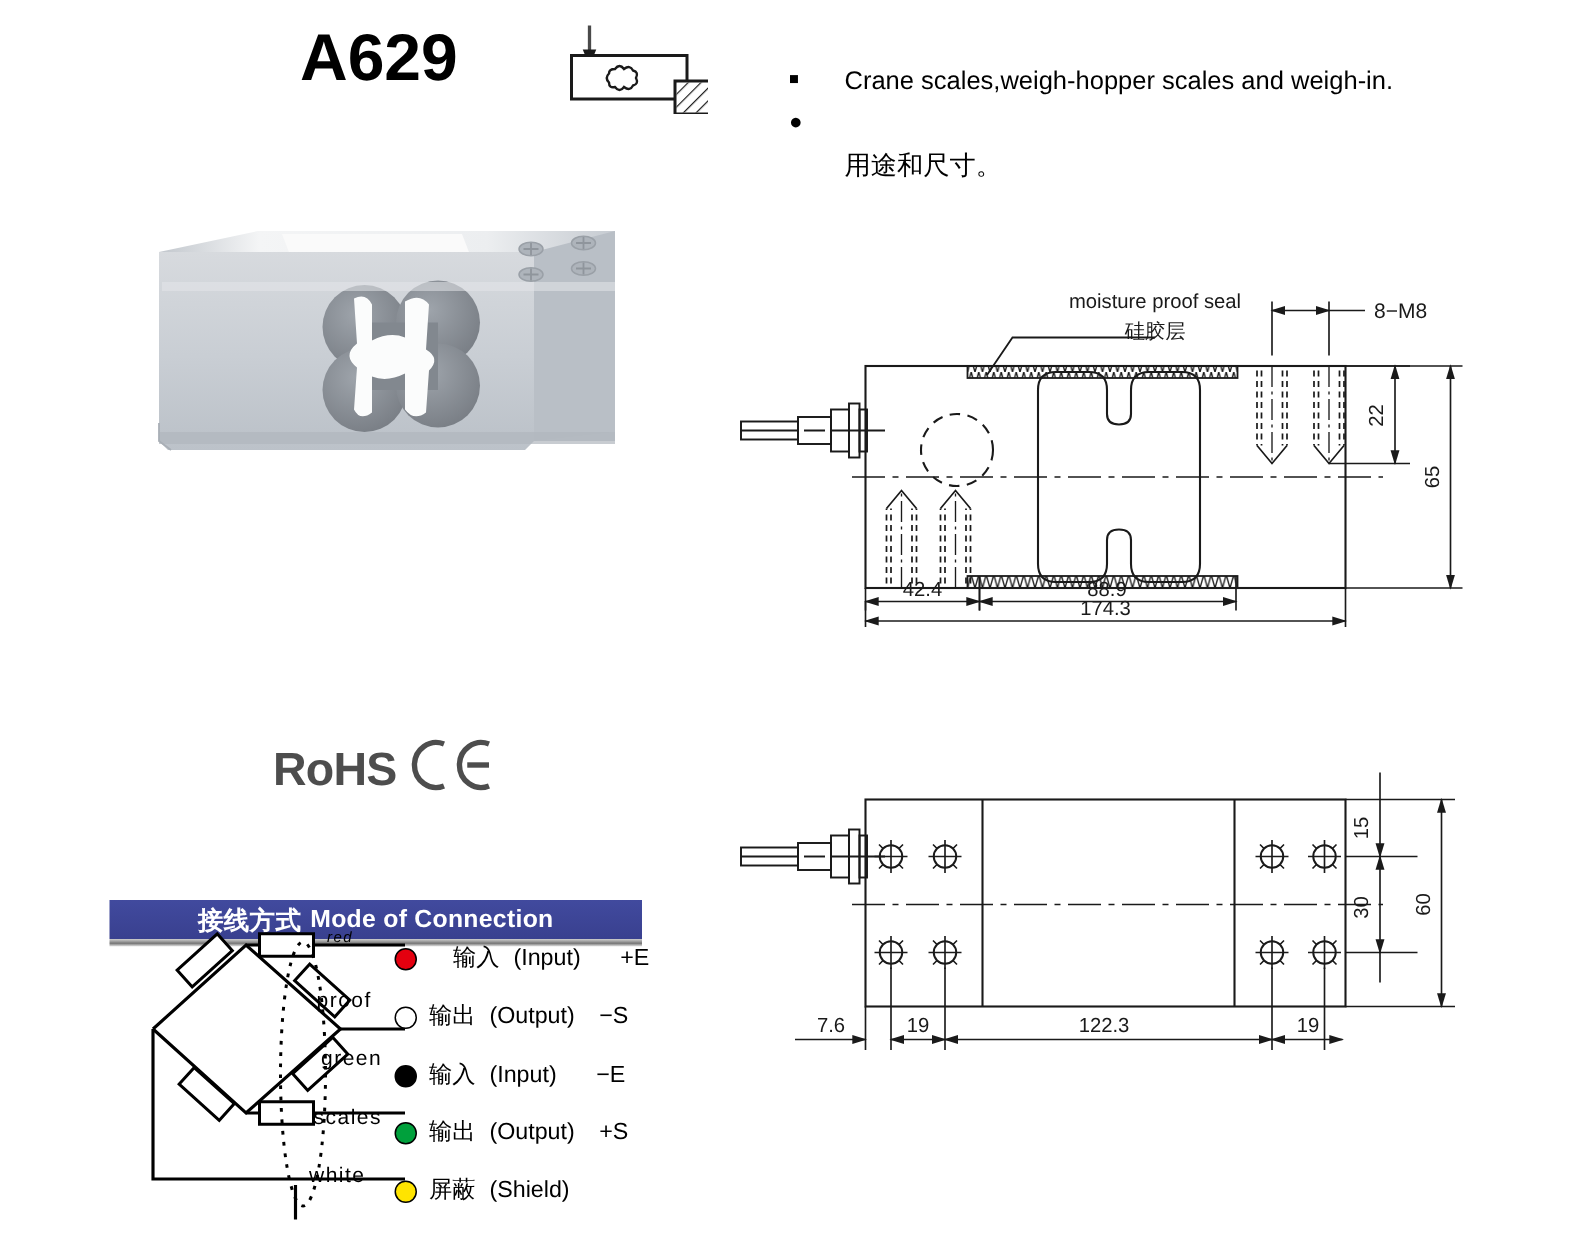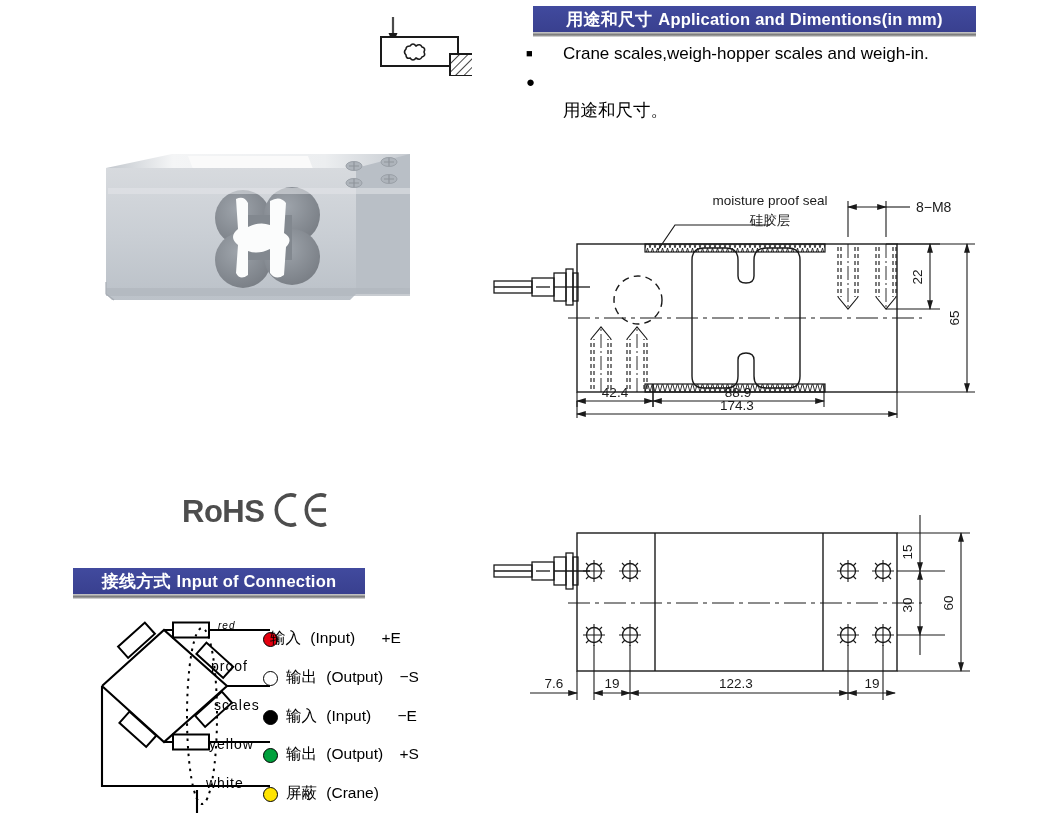--- a/index.html
+++ b/index.html
@@ -48,21 +48,21 @@
     box-sizing: border-box;
   }
   .section-underline {
     height: 5px;
     background: linear-gradient(180deg,#cfcfcf 0%,#8d8d8d 45%,#6f6f6f 55%,#e8e8e8 100%);
   }
   .section-header-cn { font-size: 17px; }
   .section-header-en { font-size: 16.5px; margin-left: 6px; }
 
   #app-header-wrap { left: 533px; top: 6px; width: 443px; }
-  #conn-header-wrap { left: 73px; top: 568px; width: 292px; }
+  #conn-header-wrap { left: 73px; top: 600px; width: 355px; }
 
   
   #app-bullets {
     left: 524px; top: 41px; width: 520px;
   }
   .bullet-row {
     display: flex;
     align-items: flex-start;
     margin-bottom: 3px;
   }
@@ -108,20 +108,21 @@
   #drawing-bottom { left: 470px; top: 505px; }
   #wiring-diagram { left: 72px; top: 608px; }
 
   svg text { font-family: "Liberation Sans", sans-serif; }
 </style>
 </head>
 <body>
 
 <div id="page">
 
+  <div class="abs" id="product-title">A629</div>
 
   <div class="abs" id="load-icon">
     <svg width="100" height="62" viewBox="0 0 100 62">
 
       <line x1="21" y1="3" x2="21" y2="22" stroke="#4a4a4a" stroke-width="2.2"></line>
       <polygon points="21,30 16.5,19 25.5,19" fill="#1a1a1a"></polygon>
 
       <rect x="9" y="23" width="77" height="29" fill="#ffffff" stroke="#1a1a1a" stroke-width="2"></rect>
 
       <path d="M38,32 q3,-4 6,0 q4,-3 6,1 q4,1 2,5 q2,4 -2,5 q-2,4 -6,1 q-3,4 -6,0 q-4,1 -4,-3 q-3,-3 0,-6 q0,-3 4,-3 z" fill="#ffffff" stroke="#1a1a1a" stroke-width="1.6"></path>
@@ -131,27 +132,20 @@
         <defs>
           <pattern id="hatchA" width="6" height="6" patternUnits="userSpaceOnUse" patternTransform="rotate(45)">
             <line x1="0" y1="0" x2="0" y2="6" stroke="#1a1a1a" stroke-width="1.6"></line>
           </pattern>
         </defs>
         <rect x="79" y="41" width="62" height="20" fill="url(#hatchA)"></rect>
       </g>
     </svg>
   </div>
 
-  <div class="abs" id="app-header-wrap">
-    <div class="section-header">
-      <span class="section-header-cn">用途和尺寸</span>
-      <span class="section-header-en">Application and Dimentions(in mm)</span>
-    </div>
-    <div class="section-underline"></div>
-  </div>
 
   <div class="abs" id="app-bullets">
     <div class="bullet-row">
       <span class="bullet-mark sq">■</span>
       <span class="bullet-text">Crane scales,weigh-hopper scales and weigh-in.</span>
     </div>
     <div class="bullet-row">
       <span class="bullet-mark ci">●</span>
     </div>
     <div class="bullet-row">
@@ -229,21 +223,21 @@
         <path d="M22,4 A14.5,15 0 1,0 22,32" fill="none" stroke="#4d4d4d" stroke-width="3.6"></path>
         <path d="M52,4 A14.5,15 0 1,0 52,32" fill="none" stroke="#4d4d4d" stroke-width="3.6"></path>
         <line x1="37.5" y1="18" x2="52" y2="18" stroke="#4d4d4d" stroke-width="3.6"></line>
       </svg>
     </span>
   </div>
 
   <div class="abs" id="conn-header-wrap">
     <div class="section-header">
       <span class="section-header-cn">接线方式</span>
-      <span class="section-header-en">Input of Connection</span>
+      <span class="section-header-en">Mode of Connection</span>
     </div>
     <div class="section-underline"></div>
   </div>
 
   <div class="abs" id="wiring-diagram">
     <svg width="330" height="205" viewBox="0 0 330 205">
       <g stroke="#000" stroke-width="2.1" fill="none">
 
         <polyline points="30,78 92,22 155,78 92,134 30,78"></polyline>
 
@@ -286,31 +280,31 @@
         <line x1="125" y1="210" x2="125" y2="226"></line>
         <line x1="111" y1="226" x2="139" y2="226"></line>
         <line x1="116" y1="231" x2="134" y2="231"></line>
         <line x1="120" y1="236" x2="130" y2="236"></line>
       </g>
     </svg>
   </div>
 
   <div class="abs" style="left:218px;top:620px;font-size:10px;letter-spacing:1px;font-style:italic;">red</div>
   <div class="abs" style="left:211px;top:658px;font-size:14px;letter-spacing:1px;">proof</div>
-  <div class="abs" style="left:214px;top:697px;font-size:14px;letter-spacing:1px;">scales</div>
-  <div class="abs" style="left:209px;top:736px;font-size:14px;letter-spacing:1px;">yellow</div>
+  <div class="abs" style="left:214px;top:697px;font-size:14px;letter-spacing:1px;">green</div>
+  <div class="abs" style="left:209px;top:736px;font-size:14px;letter-spacing:1px;">scales</div>
   <div class="abs" style="left:206px;top:775px;font-size:14px;letter-spacing:1px;">white</div>
 
   <div class="abs" style="left:263px;top:632px;width:13px;height:13px;border-radius:50%;background:#e4000f;border:1.6px solid #000;"></div>
   <div class="abs" style="left:263px;top:671px;width:13px;height:13px;border-radius:50%;background:#ffffff;border:1.6px solid #000;"></div>
   <div class="abs" style="left:263px;top:710px;width:13px;height:13px;border-radius:50%;background:#000000;border:1.6px solid #000;"></div>
   <div class="abs" style="left:263px;top:748px;width:13px;height:13px;border-radius:50%;background:#00a03c;border:1.6px solid #000;"></div>
   <div class="abs" style="left:263px;top:787px;width:13px;height:13px;border-radius:50%;background:#ffe400;border:1.6px solid #000;"></div>
 
-  <div class="abs" style="left:270px;top:628px;font-size:15.5px;white-space:nowrap;">
+  <div class="abs" style="left:302px;top:628px;font-size:15.5px;white-space:nowrap;">
     <span>输入</span>
     <span style="margin-left:5px;">(Input)</span>
     <span style="margin-left:22px;">+E</span>
   </div>
   <div class="abs" style="left:286px;top:667px;font-size:15.5px;white-space:nowrap;">
     <span>输出</span>
     <span style="margin-left:5px;">(Output)</span>
     <span style="margin-left:12px;">−S</span>
   </div>
   <div class="abs" style="left:286px;top:706px;font-size:15.5px;white-space:nowrap;">
@@ -318,21 +312,21 @@
     <span style="margin-left:5px;">(Input)</span>
     <span style="margin-left:22px;">−E</span>
   </div>
   <div class="abs" style="left:286px;top:744px;font-size:15.5px;white-space:nowrap;text-align:center;">
     <span>输出</span>
     <span style="margin-left:5px;">(Output)</span>
     <span style="margin-left:12px;">+S</span>
   </div>
   <div class="abs" style="left:286px;top:783px;font-size:15.5px;white-space:nowrap;">
     <span>屏蔽</span>
-    <span style="margin-left:5px;">(Crane)</span>
+    <span style="margin-left:5px;">(Shield)</span>
   </div>
 
   <div class="abs" id="drawing-top">
     <svg width="590" height="235" viewBox="0 0 590 235">
       <defs>
         <marker id="arrL" markerWidth="9" markerHeight="7" refX="8" refY="3.5" orient="auto">
           <polygon points="9,3.5 0,0.8 0,6.2" fill="#1a1a1a"></polygon>
         </marker>
         <marker id="arrR" markerWidth="9" markerHeight="7" refX="1" refY="3.5" orient="auto">
           <polygon points="0,3.5 9,0.8 9,6.2" fill="#1a1a1a"></polygon>

